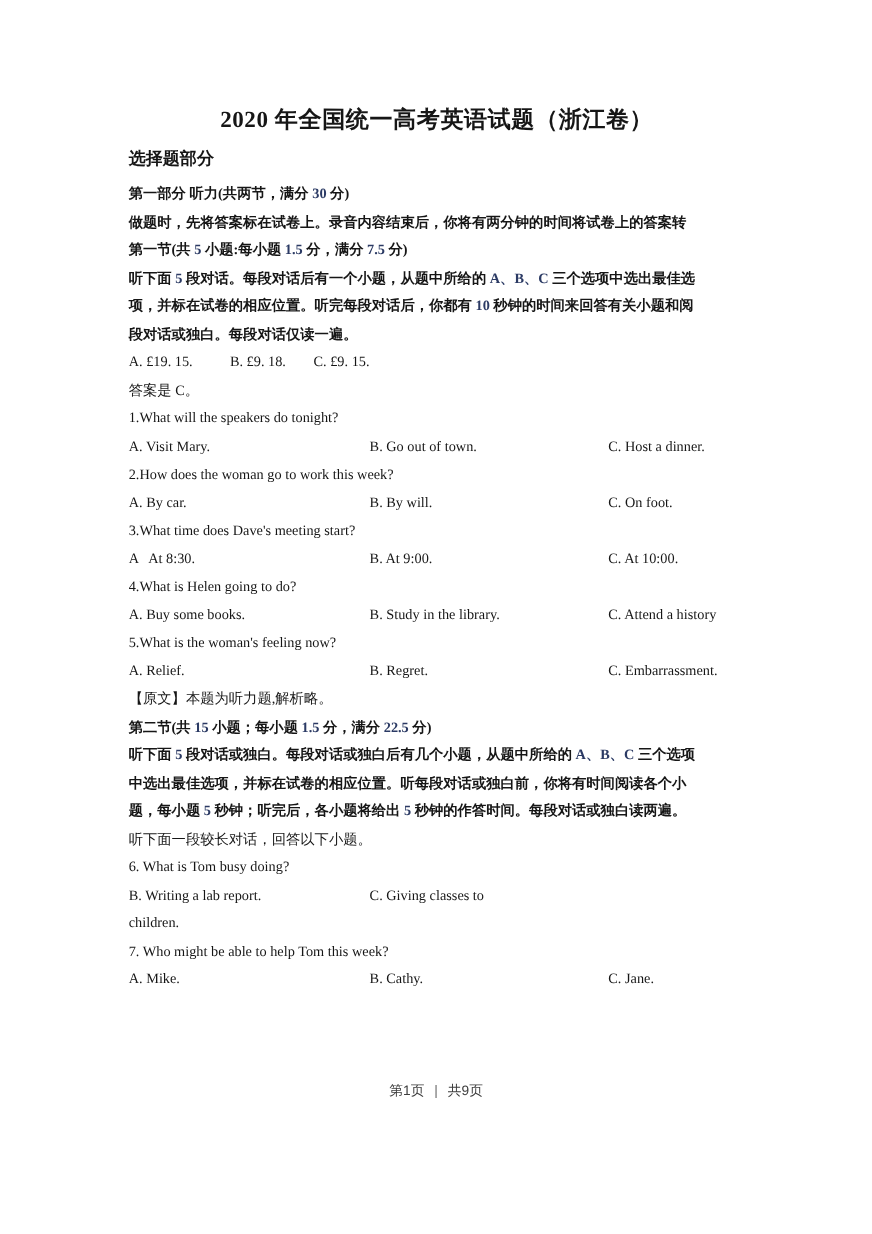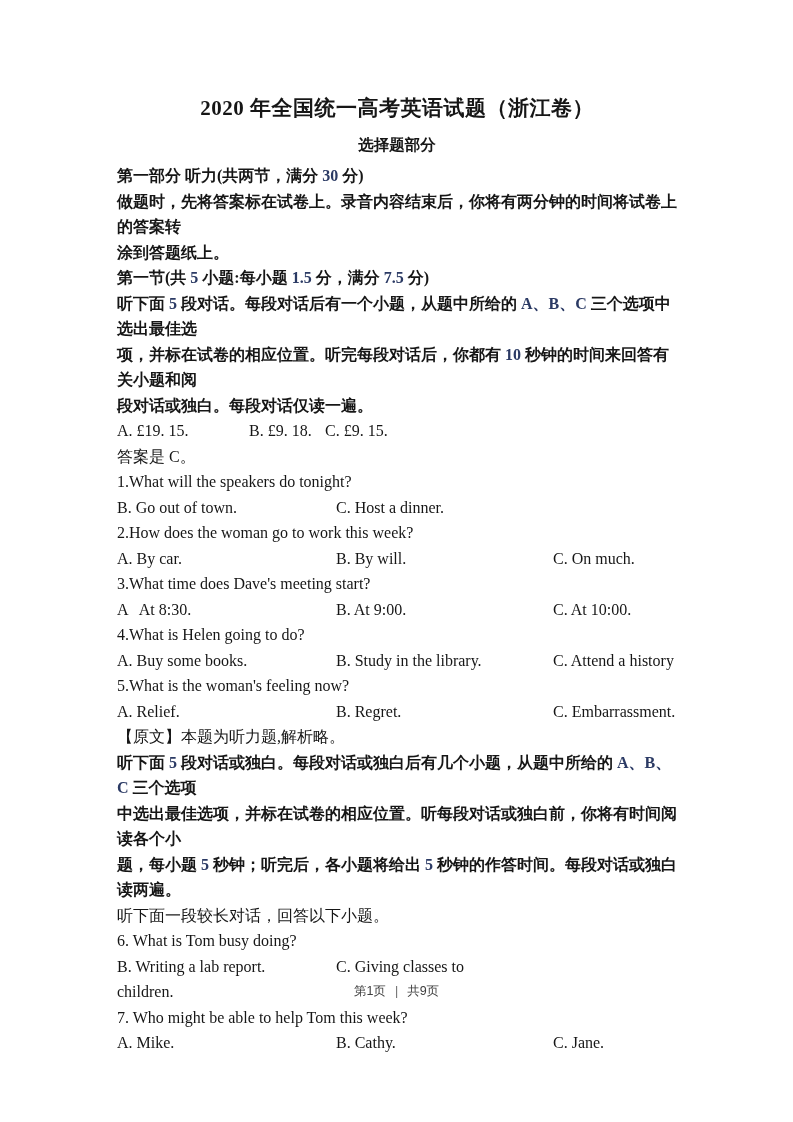--- a/index.html
+++ b/index.html
@@ -23,48 +23,48 @@
     font-size: 21px;
     font-weight: 700;
     text-align: center;
     line-height: 28px;
     letter-spacing: 0.5px;
   }
   .subtitle {
     margin: 12px 0 0 0;
     font-size: 15.5px;
     font-weight: 700;
-    text-align: center;
+    text-align: left;
     line-height: 22px;
   }
   .doc {
     margin-top: 7px;
   }
   .line {
-    font-size: 16px;
+    font-size: 13px;
     line-height: 25.5px;
     white-space: pre-wrap;
   }
   .line.bold {
     font-weight: 700;
   }
   .num {
     color: #2b3a64;
   }
   .options {
     display: flex;
   }
   .opt {
     white-space: pre;
   }
   .options .opt:nth-child(1) { width: 219px; }
   .options .opt:nth-child(2) { width: 217px; }
   .options .opt:nth-child(3) { flex: 1; }
   .options.narrow .opt:nth-child(1) { width: 92px; }
-  .options.narrow .opt:nth-child(2) { width: 76px; margin-left: 40px; }
+  .options.narrow .opt:nth-child(2) { width: 76px; }
   .footer {
     position: absolute;
     left: 0;
     top: 981px;
     width: 100%;
     text-align: center;
     font-family: "Liberation Sans", "DejaVu Sans", sans-serif;
     font-size: 12.5px;
     color: #3d3d3d;
     line-height: 20px;
@@ -76,38 +76,38 @@
 </style>
 </head>
 <body>
 
 <div class="page">
   <h1 class="title">2020 年全国统一高考英语试题（浙江卷）</h1>
   <h2 class="subtitle">选择题部分</h2>
   <div class="doc">
       <div class="line bold"><span>第一部分 听力(共两节，满分 </span><span class="num">30</span><span> 分)</span></div>
       <div class="line bold"><span>做题时，先将答案标在试卷上。录音内容结束后，你将有两分钟的时间将试卷上的答案转</span></div>
-      <div class="line bold"><span>涂到答题纸上。</span></div>
       <div class="line bold"><span>第一节(共 </span><span class="num">5</span><span> 小题:每小题 </span><span class="num">1.5</span><span> 分，满分 </span><span class="num">7.5</span><span> 分)</span></div>
       <div class="line bold"><span>听下面 </span><span class="num">5</span><span> 段对话。每段对话后有一个小题，从题中所给的 </span><span class="num">A、B、C</span><span> 三个选项中选出最佳选</span></div>
       <div class="line bold"><span>项，并标在试卷的相应位置。听完每段对话后，你都有 </span><span class="num">10</span><span> 秒钟的时间来回答有关小题和阅</span></div>
       <div class="line bold"><span>段对话或独白。每段对话仅读一遍。</span></div>
       <div class="line options narrow"><span class="opt">A. £19. 15.</span><span class="opt">B. £9. 18.</span><span class="opt">C. £9. 15.</span></div>
       <div class="line body"><span>答案是 C。</span></div>
       <div class="line body"><span>1.What will the speakers do tonight?</span></div>
-      <div class="line options"><span class="opt">B. Go out of town.</span><span class="opt">C. Host a dinner.</span></div>
+      <div class="line options"><span class="opt">A. Visit Mary.</span><span class="opt">B. Go out of town.</span><span class="opt">C. Host a dinner.</span></div>
       <div class="line body"><span>2.How does the woman go to work this week?</span></div>
-      <div class="line options"><span class="opt">A. By car.</span><span class="opt">B. By will.</span><span class="opt">C. On much.</span></div>
+      <div class="line options"><span class="opt">A. By car.</span><span class="opt">B. By will.</span><span class="opt">C. On foot.</span></div>
       <div class="line body"><span>3.What time does Dave's meeting start?</span></div>
       <div class="line options"><span class="opt">A   At 8:30.</span><span class="opt">B. At 9:00.</span><span class="opt">C. At 10:00.</span></div>
       <div class="line body"><span>4.What is Helen going to do?</span></div>
       <div class="line options"><span class="opt">A. Buy some books.</span><span class="opt">B. Study in the library.</span><span class="opt">C. Attend a history</span></div>
       <div class="line body"><span>5.What is the woman's feeling now?</span></div>
       <div class="line options"><span class="opt">A. Relief.</span><span class="opt">B. Regret.</span><span class="opt">C. Embarrassment.</span></div>
       <div class="line body"><span>【原文】本题为听力题,解析略。</span></div>
+      <div class="line bold"><span>第二节(共 </span><span class="num">15</span><span> 小题；每小题 </span><span class="num">1.5</span><span> 分，满分 </span><span class="num">22.5</span><span> 分)</span></div>
       <div class="line bold"><span>听下面 </span><span class="num">5</span><span> 段对话或独白。每段对话或独白后有几个小题，从题中所给的 </span><span class="num">A、B、C</span><span> 三个选项</span></div>
       <div class="line bold"><span>中选出最佳选项，并标在试卷的相应位置。听每段对话或独白前，你将有时间阅读各个小</span></div>
       <div class="line bold"><span>题，每小题 </span><span class="num">5</span><span> 秒钟；听完后，各小题将给出 </span><span class="num">5</span><span> 秒钟的作答时间。每段对话或独白读两遍。</span></div>
       <div class="line body"><span>听下面一段较长对话，回答以下小题。</span></div>
       <div class="line body"><span>6. What is Tom busy doing?</span></div>
       <div class="line options"><span class="opt">B. Writing a lab report.</span><span class="opt">C. Giving classes to</span></div>
       <div class="line body"><span>children.</span></div>
       <div class="line body"><span>7. Who might be able to help Tom this week?</span></div>
       <div class="line options"><span class="opt">A. Mike.</span><span class="opt">B. Cathy.</span><span class="opt">C. Jane.</span></div>
     </div>

